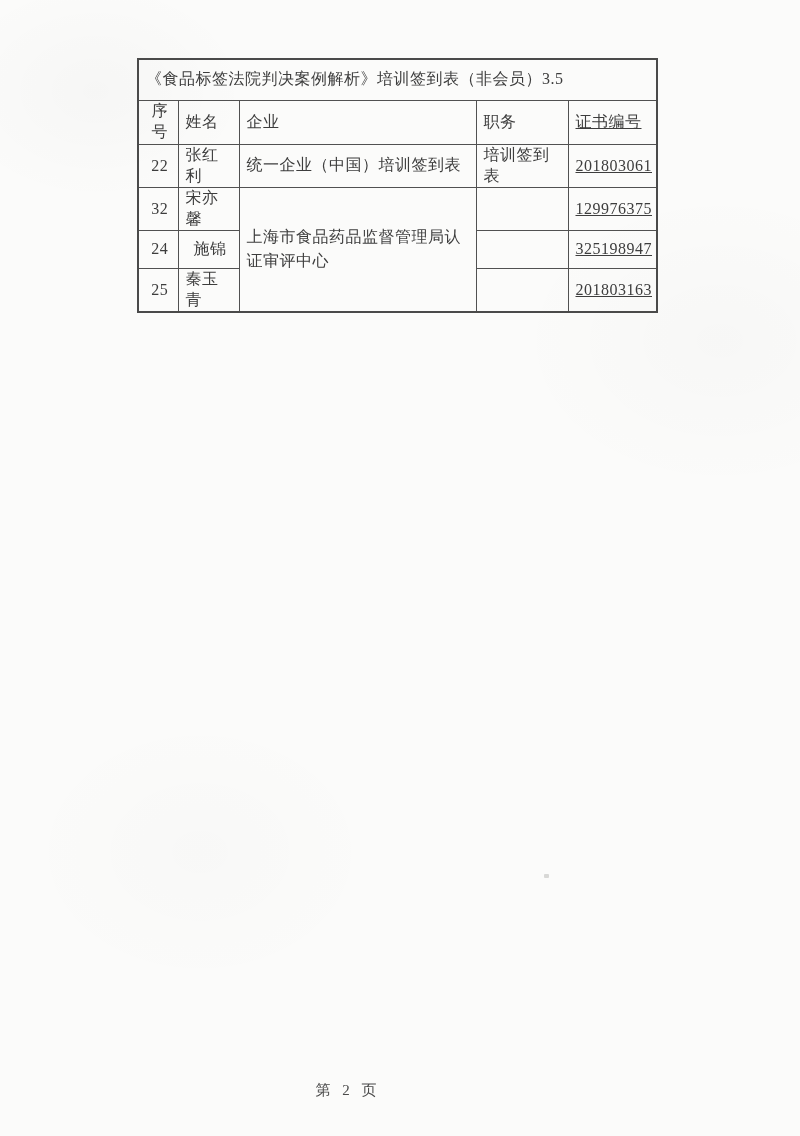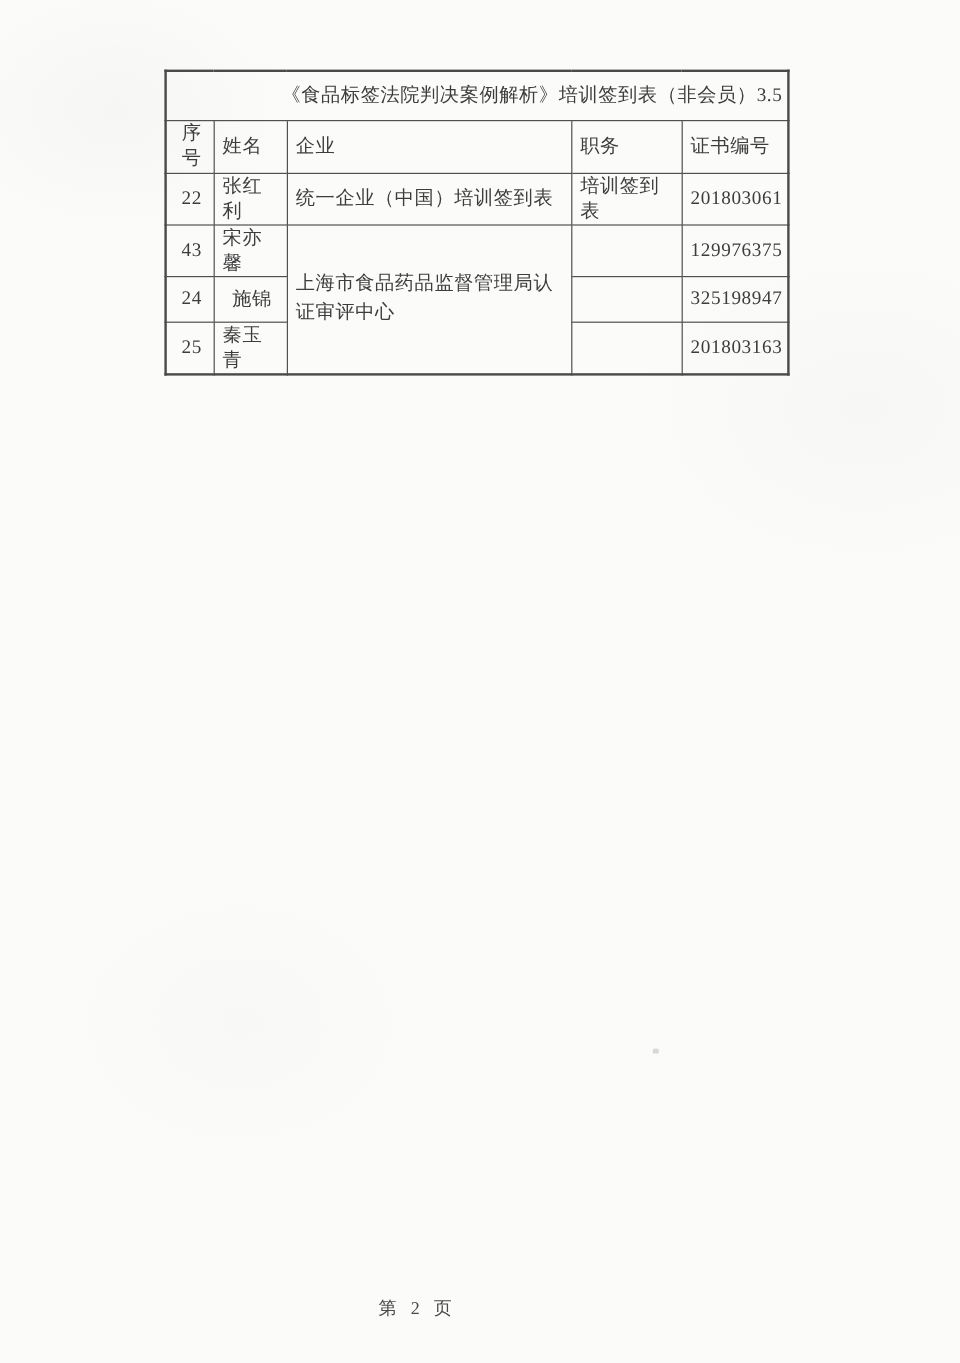--- a/index.html
+++ b/index.html
@@ -54,35 +54,35 @@
     font-size: 16px;
     color: #3d3d3d;
     vertical-align: middle;
     padding: 0 4px 0 7px;
     letter-spacing: 0.5px;
     overflow: hidden;
   }
 
   td.title-cell {
     height: 41px;
-    text-align: right;
+    text-align: left;
     font-size: 17px;
     letter-spacing: 1px;
     color: #393939;
     padding: 0;
   }
 
   tr.header-row td { height: 44px; }
   tr.row-22 td { height: 42px; }
   tr.row-23 td { height: 39px; }
   tr.row-24 td { height: 38px; text-align: center; }
   tr.row-25 td { height: 36px; }
 
   td.c-no   { text-align: center; padding: 0 2px; }
-  td.c-cert { font-size: 16.5px; letter-spacing: 0.4px; padding-left: 6px; }
+  td.c-cert { font-size: 16.5px; letter-spacing: 0.4px; padding-left: 6px; text-decoration: underline; }
   td.c-company.merged { line-height: 24px; }
 
   .footer {
     position: absolute;
     left: 0;
     top: 1081px;
     width: 696px;
     text-align: center;
     font-size: 15px;
     letter-spacing: 4px;
@@ -117,21 +117,21 @@
 
       <tr class="row-22">
         <td class="c-no">22</td>
         <td class="c-name">张红利</td>
         <td class="c-company">统一企业（中国）培训签到表</td>
         <td class="c-pos">培训签到表</td>
         <td class="c-cert">201803061</td>
       </tr>
 
       <tr class="row-23">
-        <td class="c-no">43</td>
+        <td class="c-no">32</td>
         <td class="c-name">宋亦馨</td>
         <td class="c-company merged" rowspan="3">上海市食品药品监督管理局认证审评中心</td>
         <td class="c-pos"></td>
         <td class="c-cert">129976375</td>
       </tr>
 
       <tr class="row-24">
         <td class="c-no">24</td>
         <td class="c-name">施锦</td>
         <td class="c-pos"></td>

